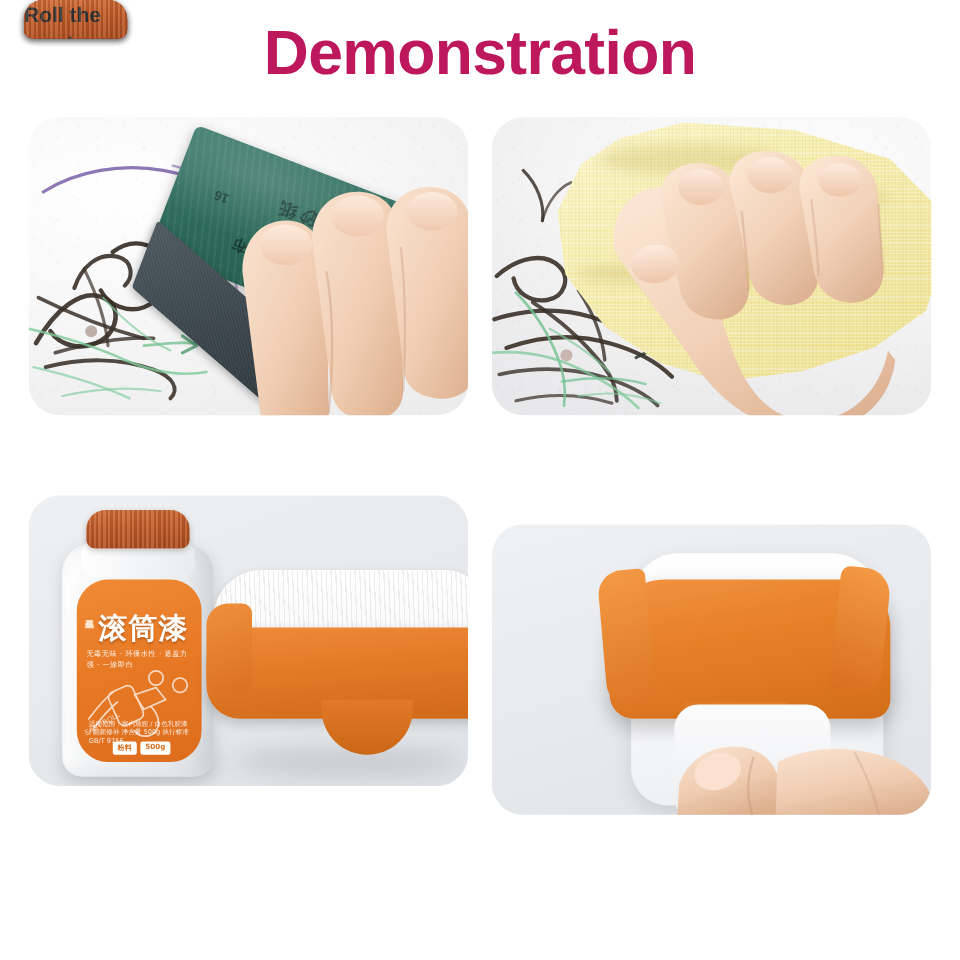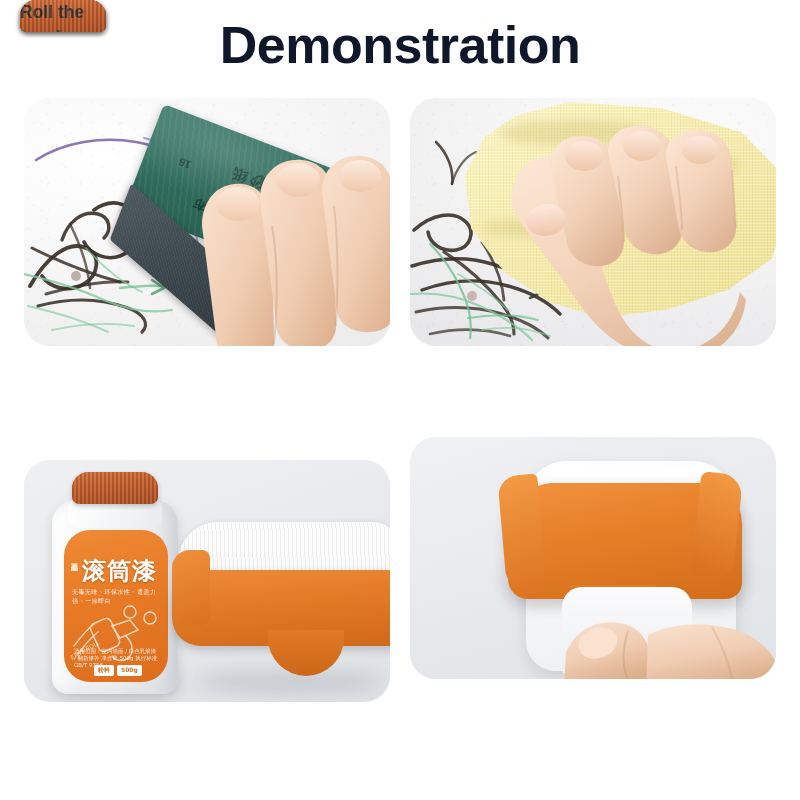--- a/index.html
+++ b/index.html
@@ -8,29 +8,29 @@
     font-family:"Liberation Sans","DejaVu Sans",sans-serif;
     overflow:hidden;position:relative;
   }
   .page{width:800px;height:800px;position:relative;}
 
   
   .title{
     position:absolute;top:14px;left:0;width:800px;
     text-align:center;
     font-size:52px;line-height:62px;font-weight:bold;
-    letter-spacing:-0.5px;color:#0f172a;
+    letter-spacing:-0.5px;color:#be185d;
     font-family:"Liberation Sans","DejaVu Sans",sans-serif;
   }
 
   
   .cell{position:absolute;}
   .cell-1{left:24px;  top:98px;  width:366px;height:248px;}
   .cell-2{left:410px; top:98px;  width:366px;height:248px;}
-  .cell-3{left:24px;  top:460px; width:366px;height:242px;}
+  .cell-3{left:24px;  top:413px; width:366px;height:242px;}
   .cell-4{left:410px; top:437px; width:366px;height:242px;}
 
   .photo{
     position:absolute;inset:0;border-radius:26px;overflow:hidden;
     background:#f2f2f4;
   }
 
   
   .cap{
     position:absolute;color:#333333;font-weight:bold;

